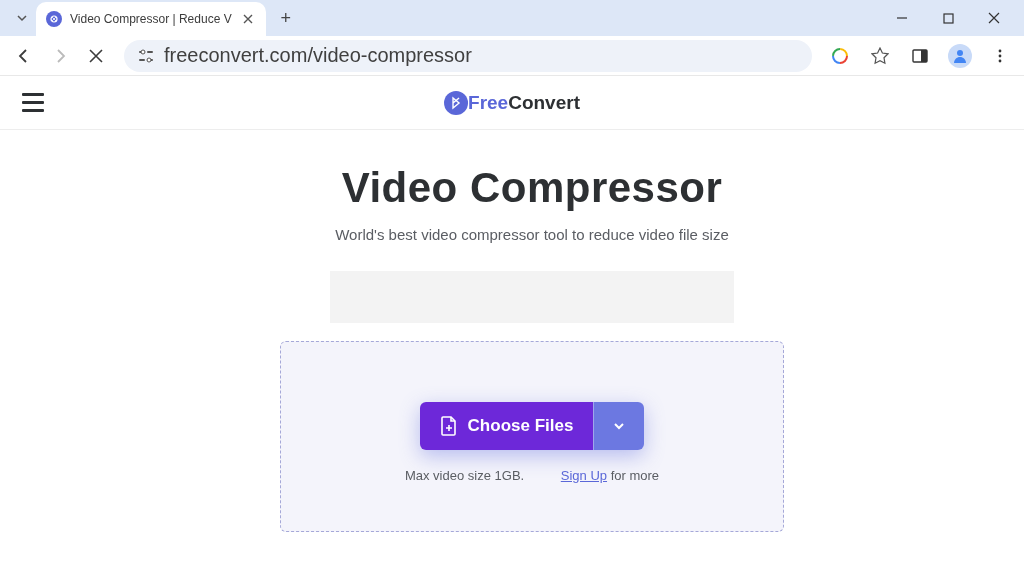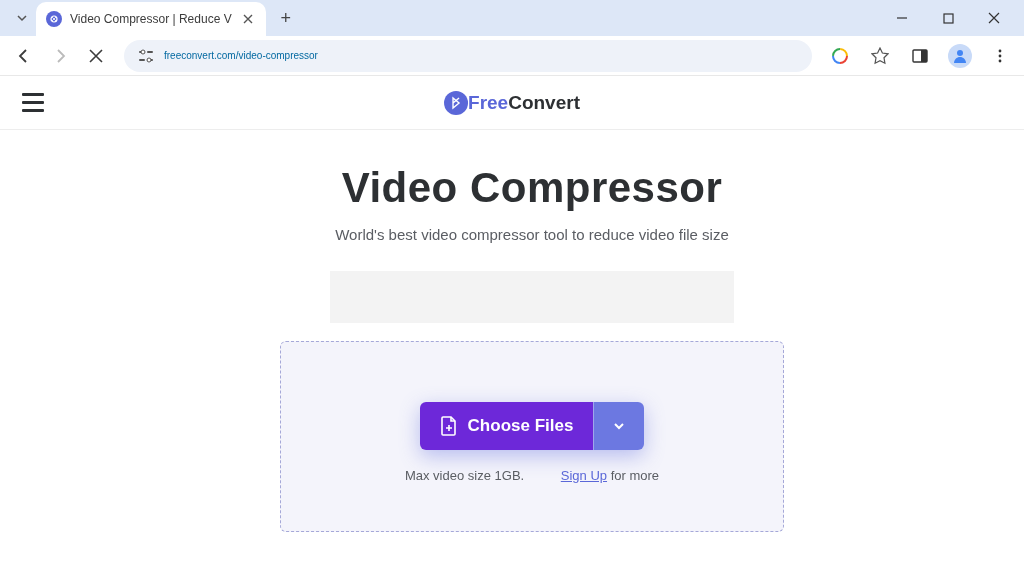--- a/index.html
+++ b/index.html
@@ -15,21 +15,21 @@
     .tab-close { width: 16px; height: 16px; display: flex; align-items: center; justify-content: center; cursor: pointer; font-size: 14px; color: #555; }
     .new-tab { width: 28px; height: 28px; display: flex; align-items: center; justify-content: center; cursor: pointer; font-size: 18px; color: #444; margin-left: 6px; }
     .window-controls { margin-left: auto; display: flex; gap: 18px; padding-right: 8px; }
     .win-btn { width: 28px; height: 28px; display: flex; align-items: center; justify-content: center; cursor: pointer; color: #333; }
     
     .toolbar { display: flex; align-items: center; height: 40px; background: #fff; padding: 0 8px; gap: 4px; border-bottom: 1px solid #e8e8e8; }
     .nav-btn { width: 32px; height: 32px; display: flex; align-items: center; justify-content: center; cursor: pointer; border-radius: 50%; color: #3c3c3c; }
     .nav-btn.disabled { color: #bbb; }
     .address-bar { flex: 1; height: 32px; background: #eef2f9; border-radius: 16px; display: flex; align-items: center; padding: 0 14px; margin: 0 8px; gap: 10px; }
     .site-icon { color: #555; display: flex; align-items: center; }
-    .url-text { font-size: 10px; color: #0369a1; }
+    .url-text { font-size: 20px; color: #404040; }
     .toolbar-icons { display: flex; gap: 8px; align-items: center; }
     .toolbar-icon { width: 32px; height: 32px; display: flex; align-items: center; justify-content: center; cursor: pointer; border-radius: 50%; }
     .avatar { width: 24px; height: 24px; border-radius: 50%; background: #c8daf8; display: flex; align-items: center; justify-content: center; }
     
     
     .page-header { display: flex; align-items: center; height: 54px; padding: 0 18px; border-bottom: 1px solid #ededed; position: relative; }
     .hamburger { display: flex; flex-direction: column; gap: 5px; cursor: pointer; padding: 4px; }
     .hamburger span { width: 22px; height: 3px; background: #2d3033; border-radius: 1px; }
     .logo-wrap { position: absolute; left: 50%; transform: translateX(-50%); display: flex; align-items: center; gap: 0; }
     .logo-badge { width: 24px; height: 24px; border-radius: 50%; background: #5a67d8; display: flex; align-items: center; justify-content: center; }

